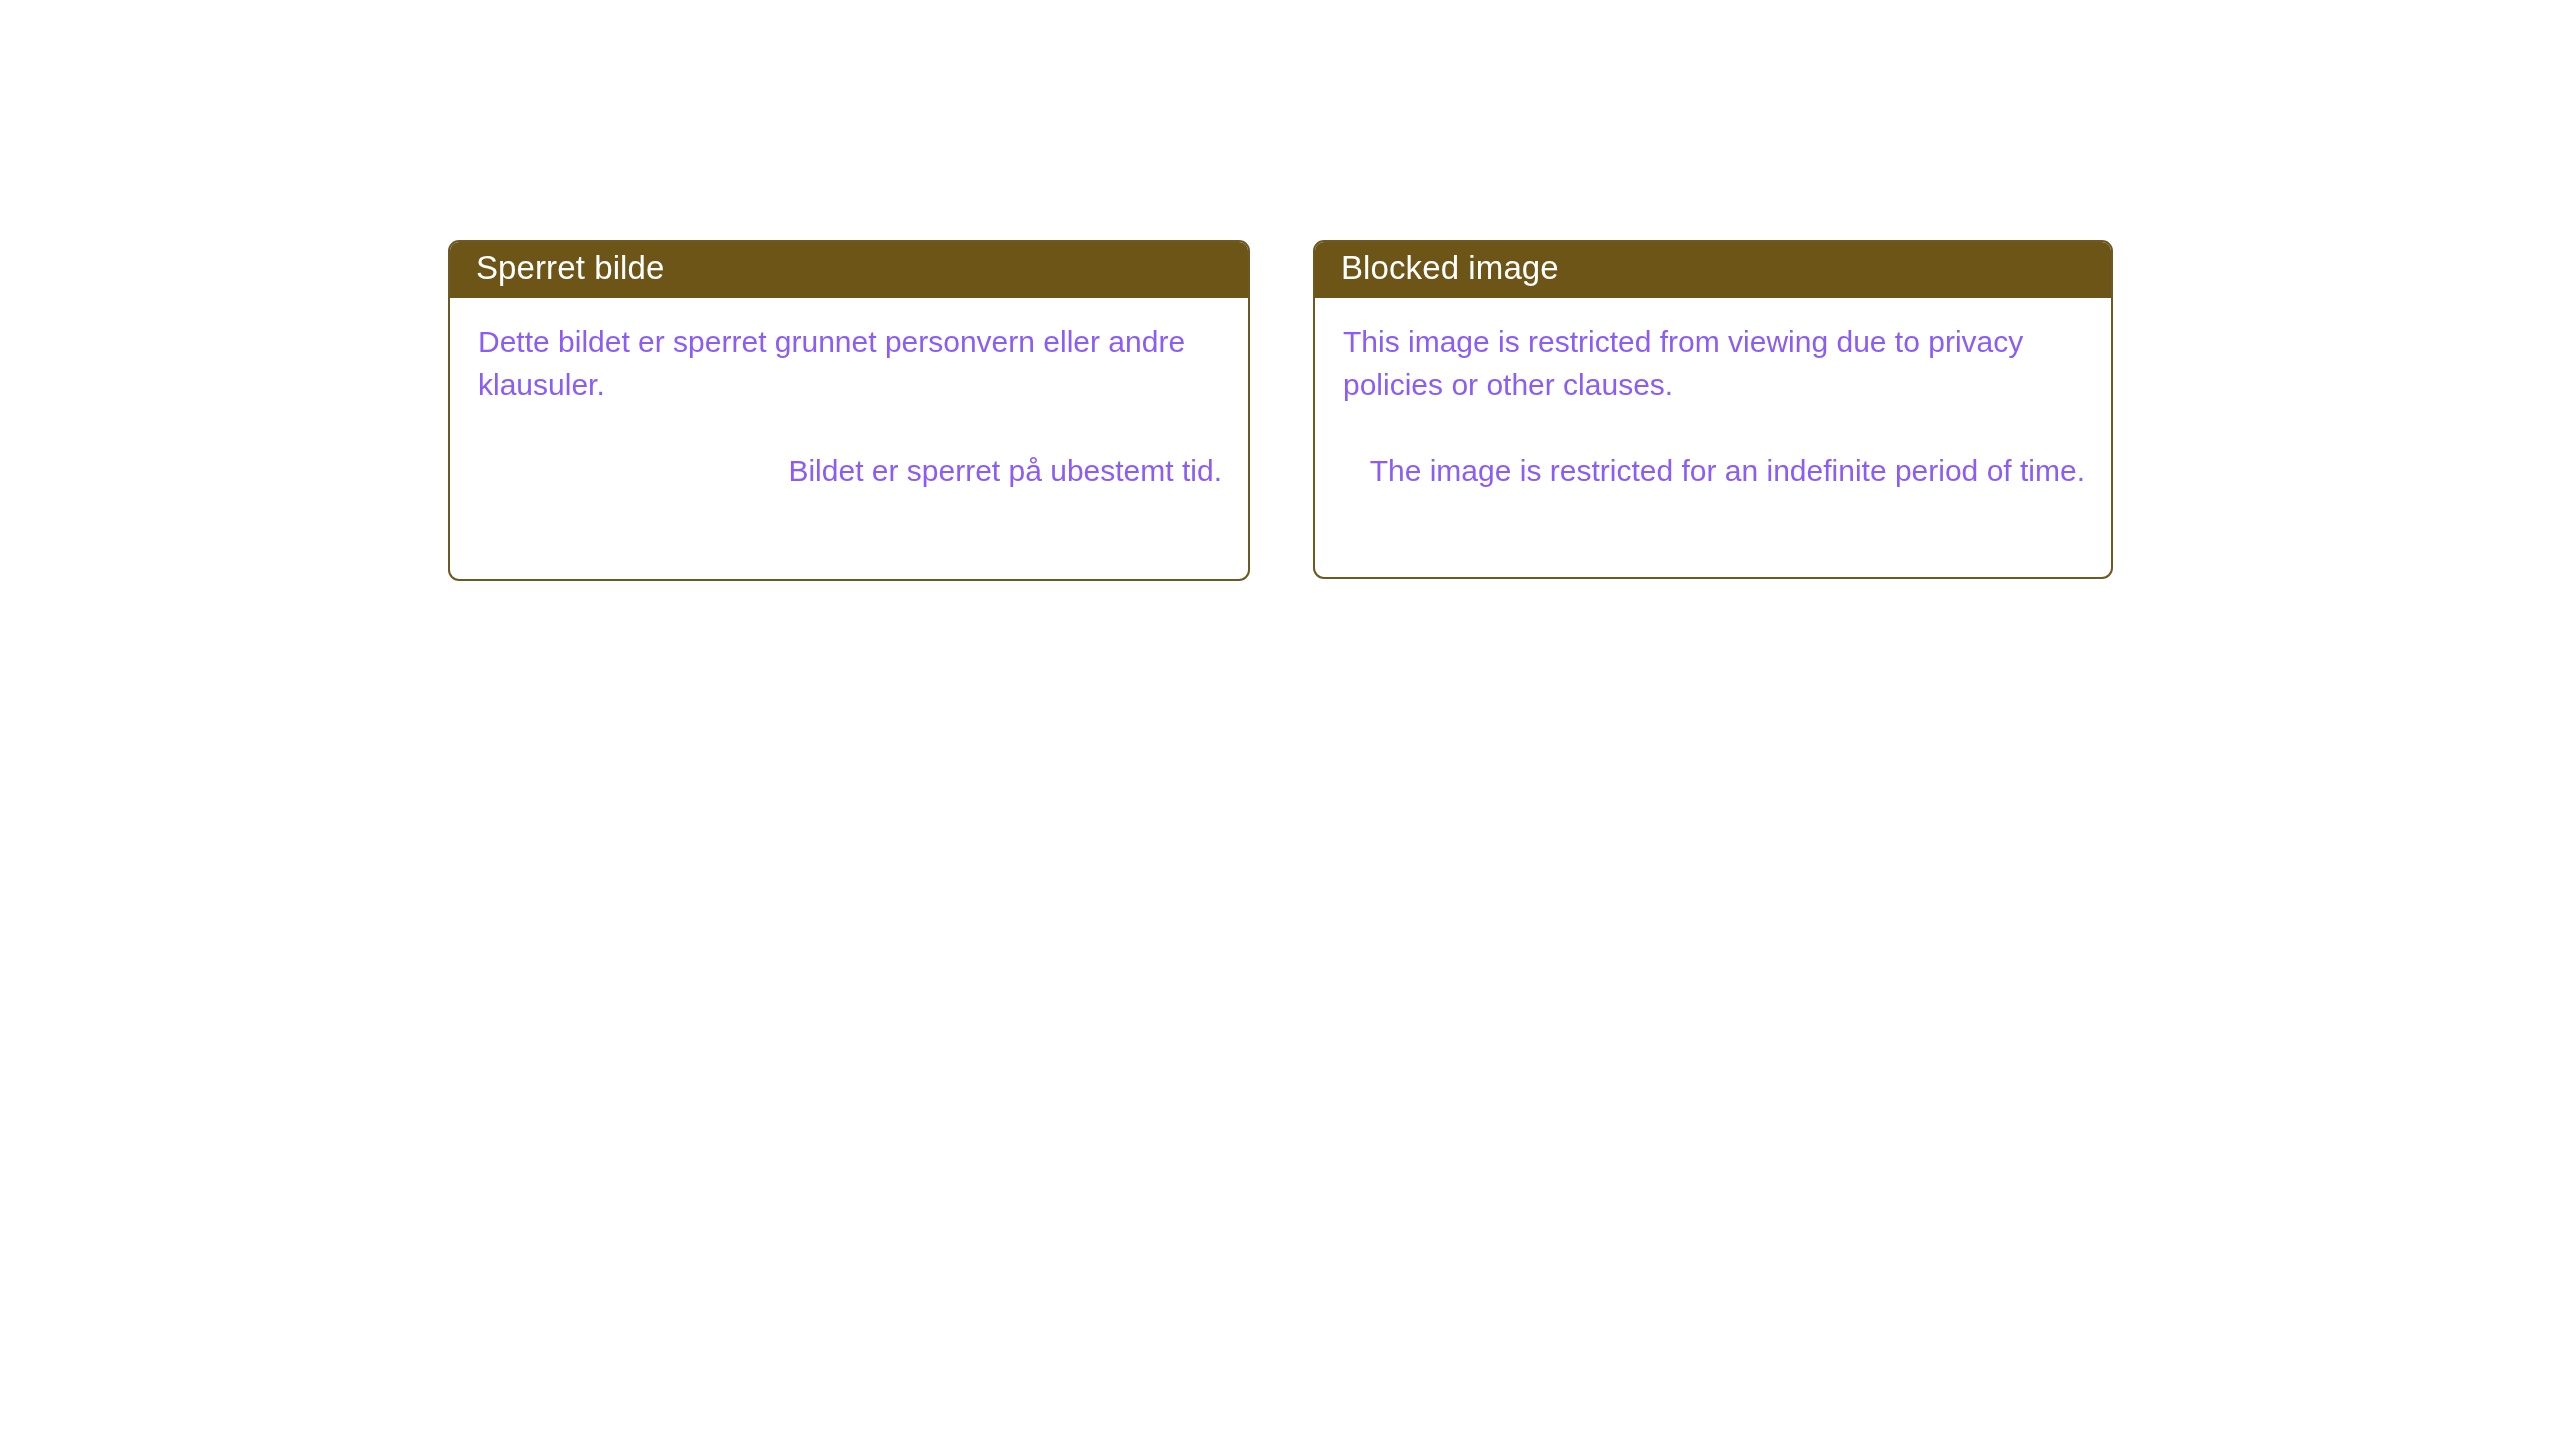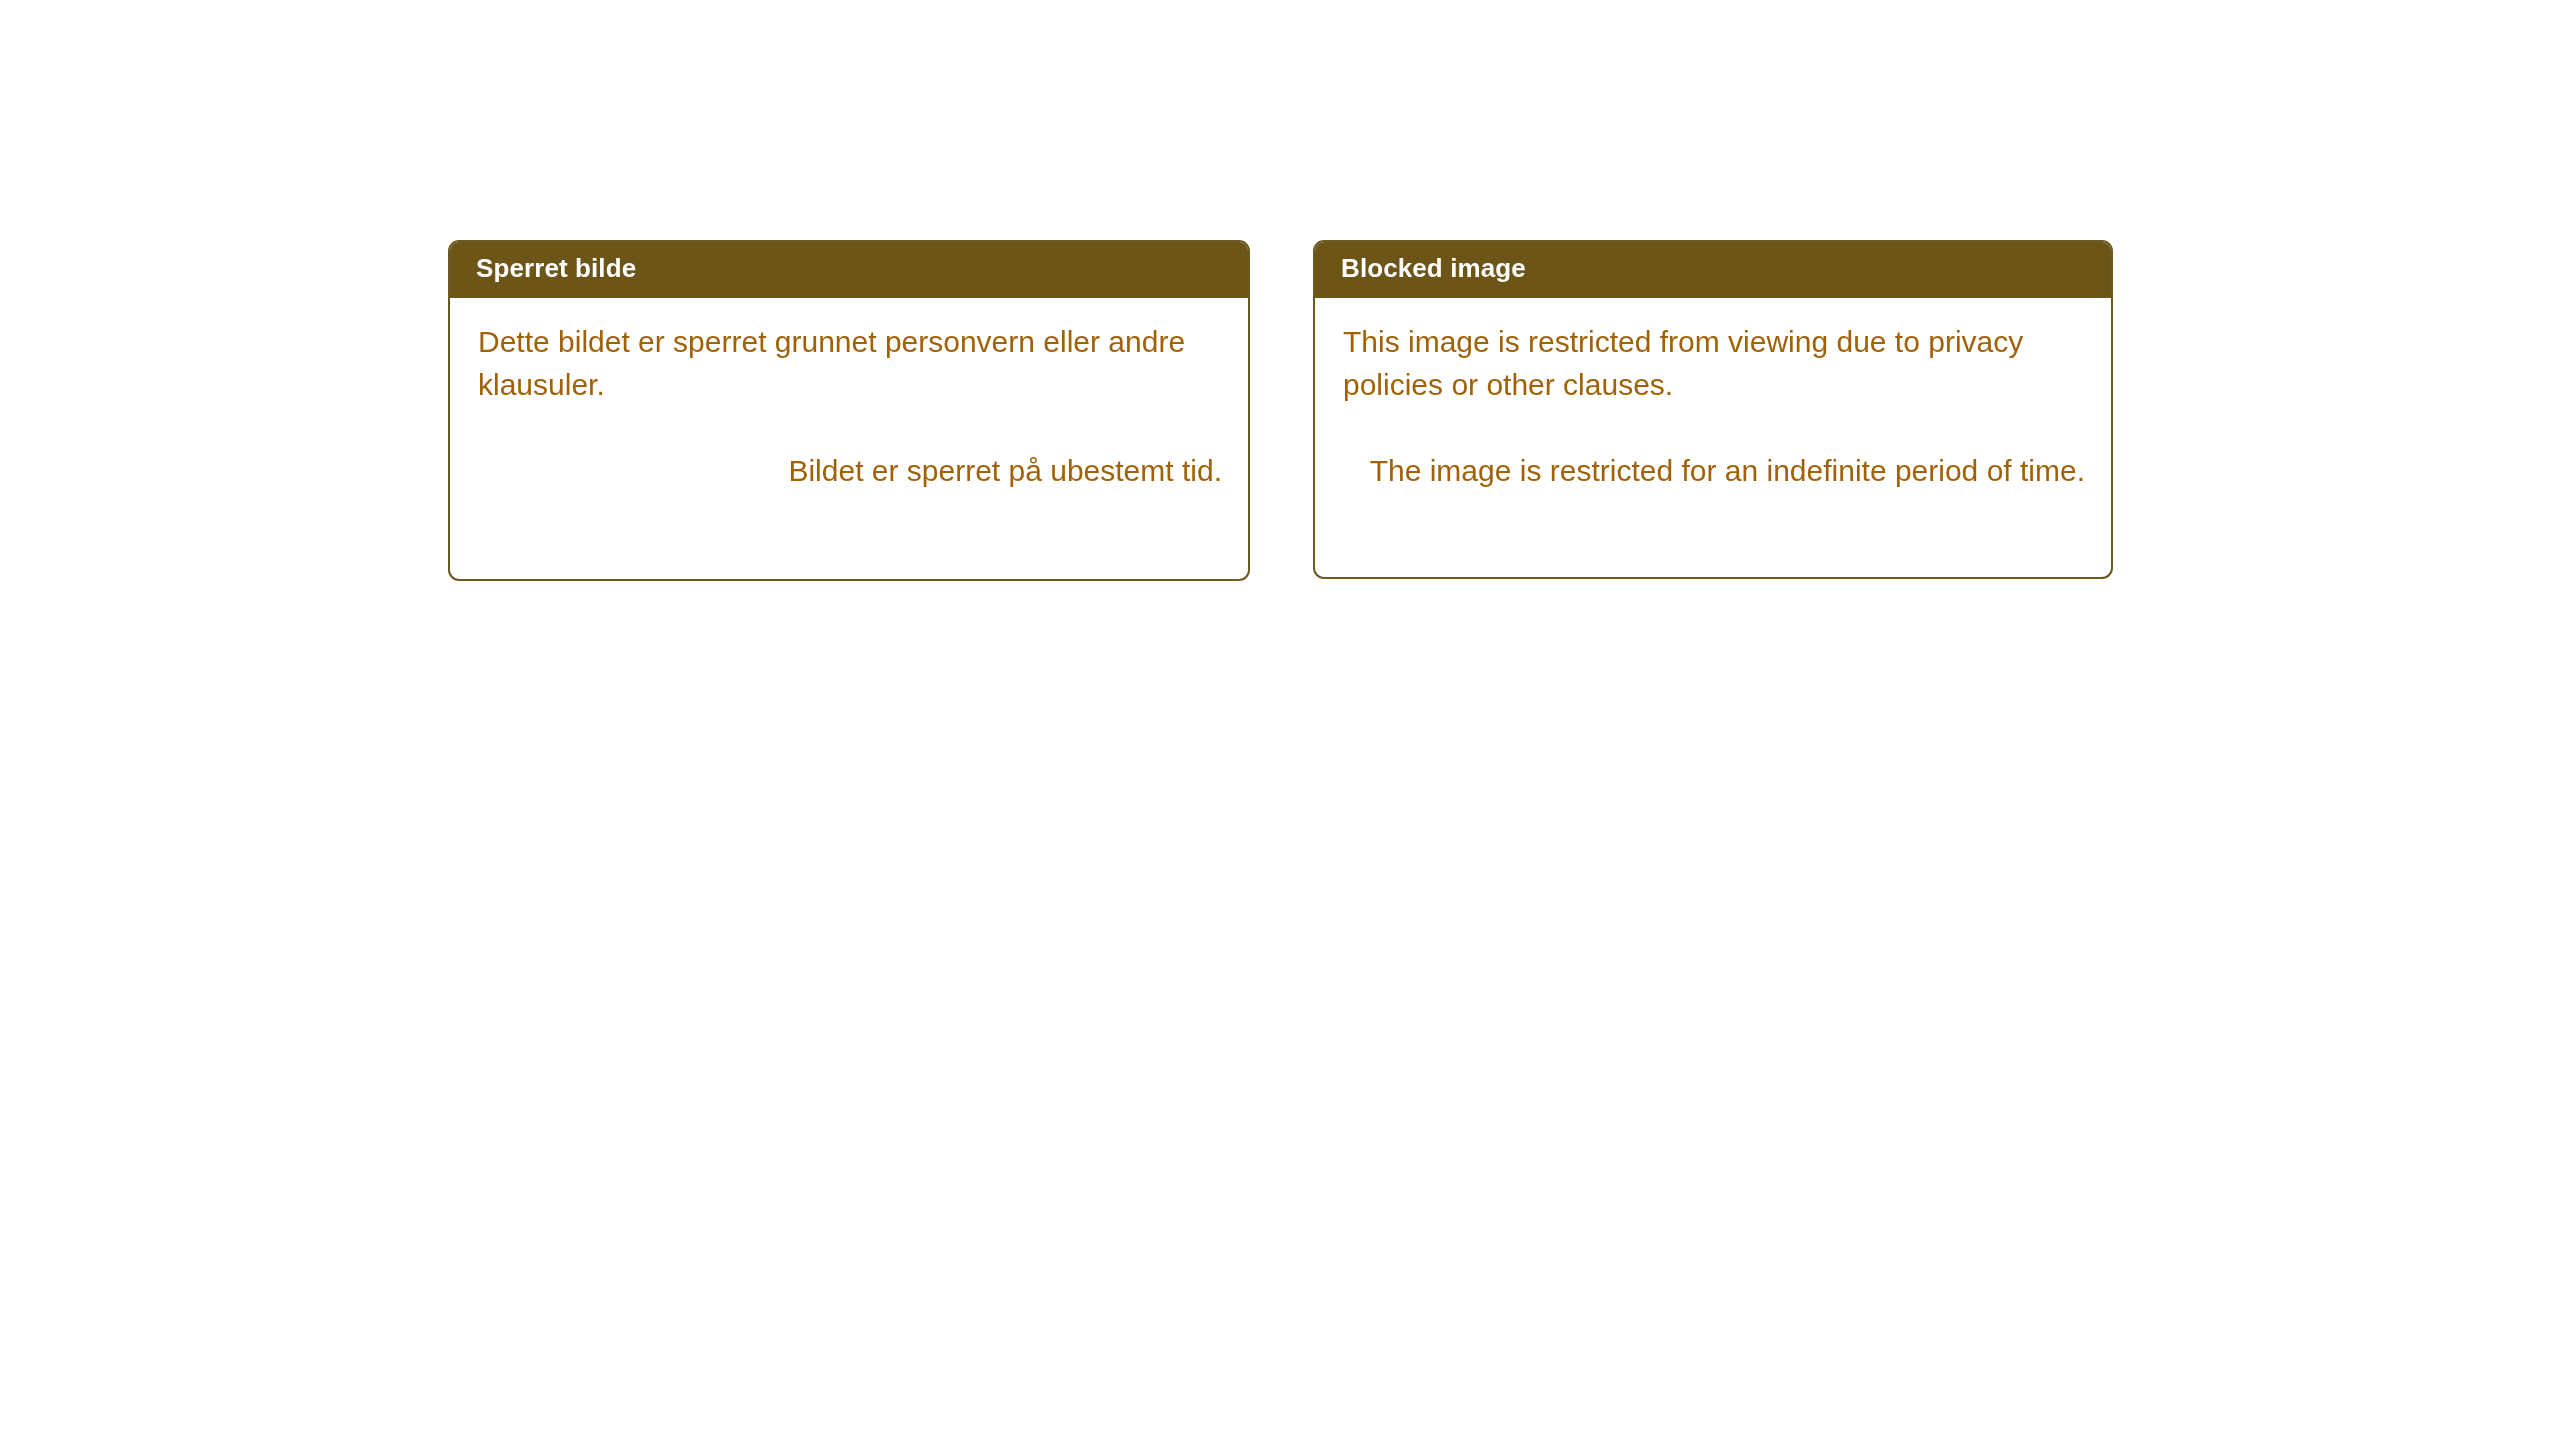--- a/index.html
+++ b/index.html
@@ -54,32 +54,32 @@
     display: flex;
     align-items: center;
     padding: 0 0 0 28px;
     margin: -2px -2px 0 -2px;
     border-top-left-radius: 10px;
     border-top-right-radius: 10px;
   }
 
   .card-title {
     color: #ffffff;
-    font-size: 26px;
-    font-weight: 700;
+    font-size: 33px;
+    font-weight: 400;
     line-height: 1;
     letter-spacing: 0.1px;
     white-space: nowrap;
     padding-bottom: 3px;
   }
 
   .card-body {
     box-sizing: border-box;
     padding: 22px 26px 0 28px;
-    color: #a16207;
+    color: #8b5cf6;
     font-size: 30px;
     line-height: 43px;
     font-weight: 400;
   }
 
   .card-body p {
     margin: 0;
   }
 
   .card-body p.spaced {

